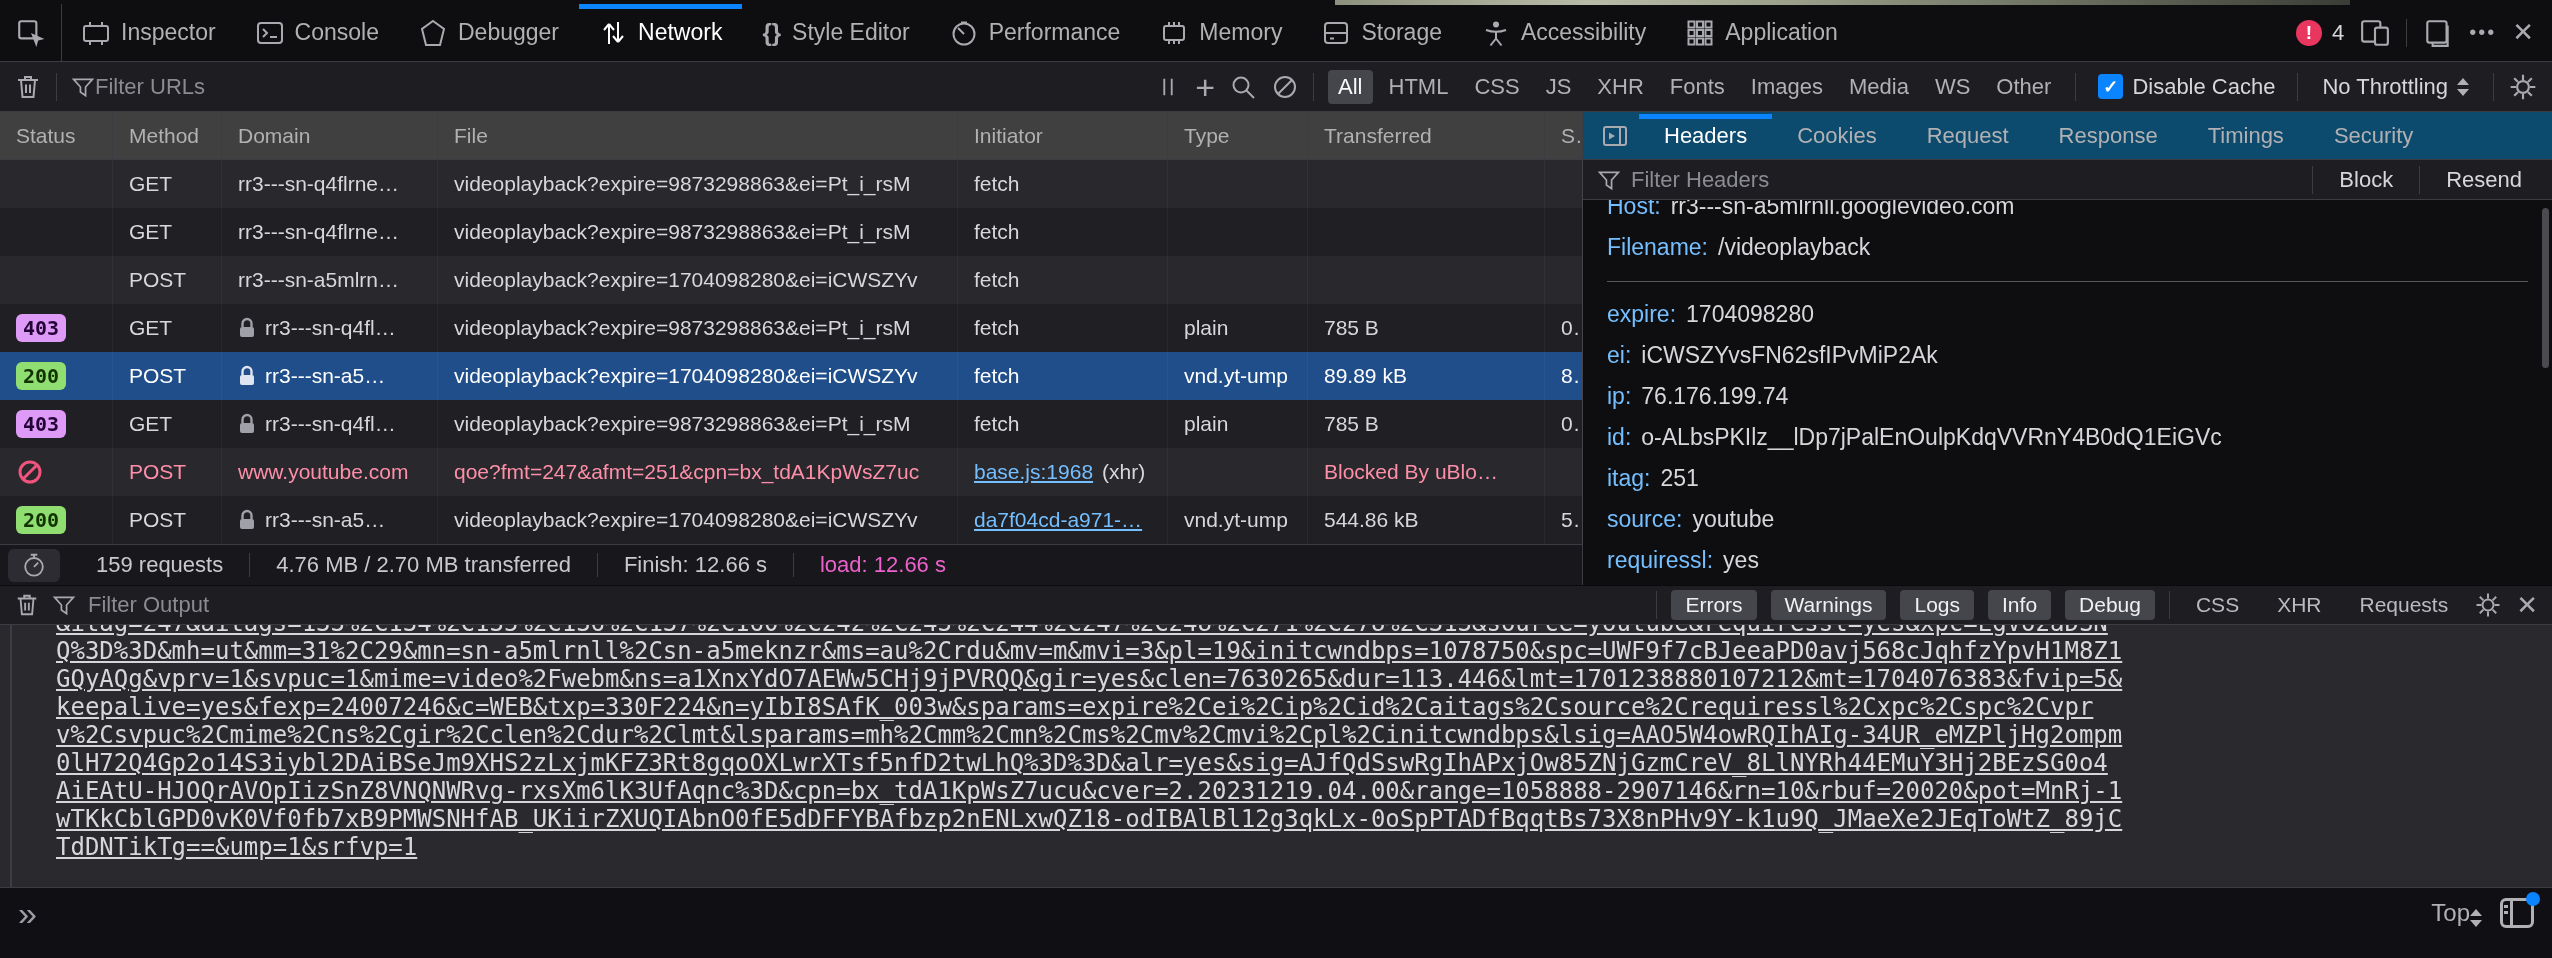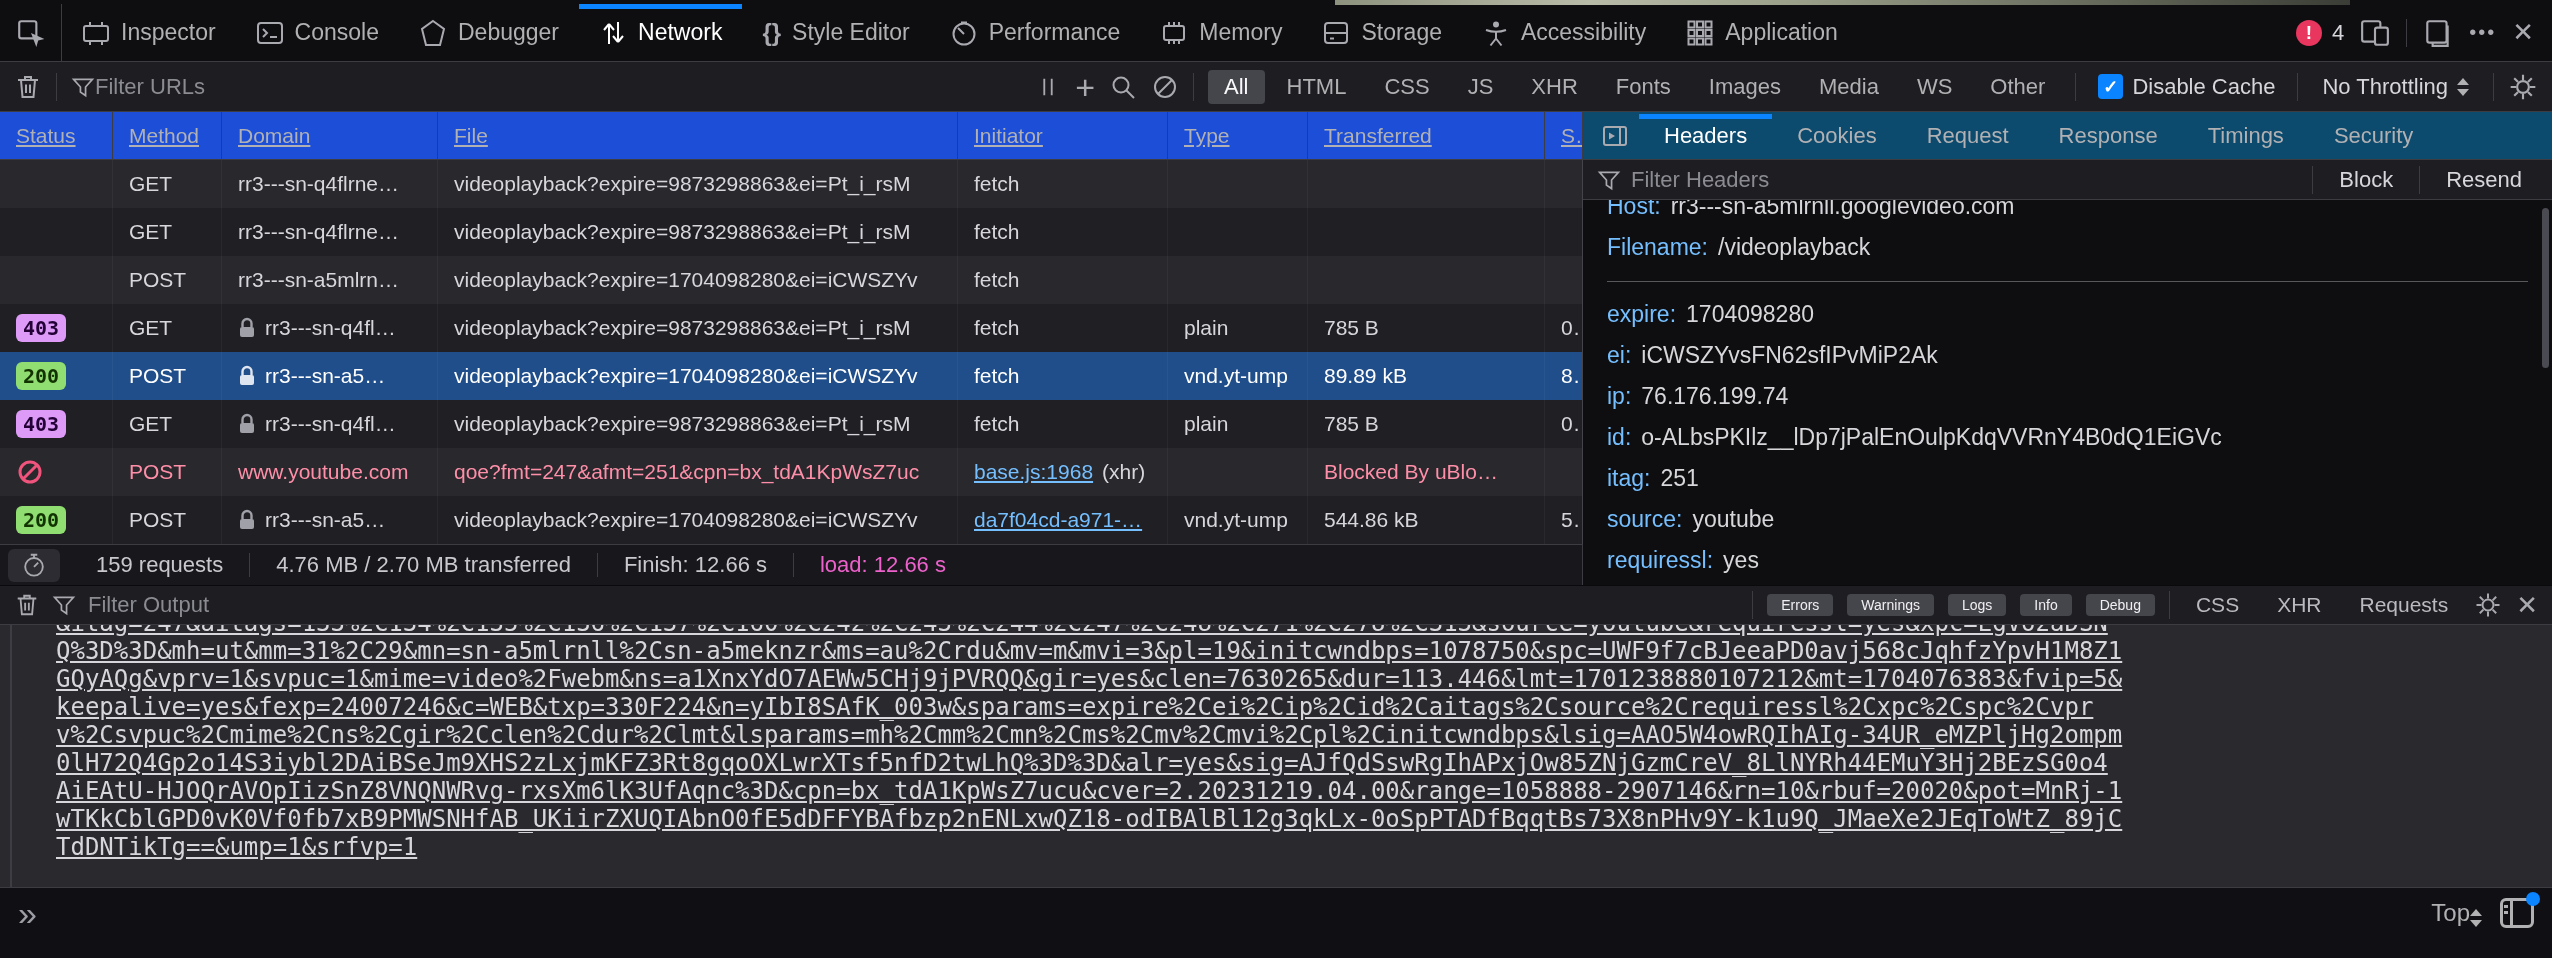--- a/index.html
+++ b/index.html
@@ -28,38 +28,38 @@
   .err-count { font-size:22px; color:#d7d7db; margin-left:-6px; }
   .meatball { font-size:20px; letter-spacing:2px; color:#a9a9b0; }
   .x-btn { font-size:26px; color:#a9a9b0; }
 
   
   .net-toolbar { height:50px; flex:0 0 auto; display:flex; align-items:center; background:#1d1d22; border-bottom:1px solid #3c3c42; padding:0 14px; gap:14px; }
   .filter-wrap { display:flex; align-items:center; gap:0; flex:1; }
   input.filter-input { background:transparent; border:none; outline:none; color:#d7d7db; font-size:22px; font-family:"Liberation Sans",sans-serif; flex:1; }
   input.filter-input::placeholder { color:#8b8b92; }
   .pillbar { display:flex; align-items:center; gap:6px; }
-  .type-pill { font-size:22px; color:#b1b1b3; padding:4px 16px; border-radius:4px; cursor:default; }
+  .type-pill { font-size:22px; color:#b1b1b3; padding:4px 10px; border-radius:4px; cursor:default; }
   .type-pill.active { background:#45454c; color:#f9f9fa; }
   .cache-wrap { display:flex; align-items:center; gap:9px; padding:0 8px; }
   .checkbox { width:25px; height:25px; border-radius:4px; background:#0a84ff; color:#fff; font-size:18px; font-weight:bold; display:flex; align-items:center; justify-content:center; }
   .cache-label, .throttle-label { font-size:22px; color:#d7d7db; }
   .throttle { display:flex; align-items:center; gap:9px; padding:0 10px; }
   .updown { display:flex; flex-direction:column; gap:4px; }
   .updown i { display:block; width:0; height:0; border-left:6px solid transparent; border-right:6px solid transparent; }
   .updown .up { border-bottom:7px solid #b1b1b3; }
   .updown .dn { border-top:7px solid #b1b1b3; }
 
   
   .main { flex:0 0 auto; height:473px; display:flex; }
   .left-panel { width:1583px; flex:0 0 auto; display:flex; flex-direction:column; border-right:1px solid #3c3c42; }
   .right-panel { flex:1; display:flex; flex-direction:column; background:#0e0e11; position:relative; }
 
   .nheader, .nrow { display:grid; grid-template-columns:113px 109px 216px 520px 210px 140px 237px 38px; align-items:center; }
-  .nheader { height:48px; background:#1d4ed8; border-bottom:1px solid #3c3c42; font-size:21px; color:#b1b1b3;text-decoration:underline; }
+  .nheader { height:48px; background:#404040; border-bottom:1px solid #3c3c42; font-size:21px; color:#b1b1b3; }
   .nheader > div { padding-left:16px; height:100%; display:flex; align-items:center; border-right:1px solid #3c3c42; overflow:hidden; white-space:nowrap; }
   .nrow { height:48px; font-size:21px; color:#d7d7db; }
   .nrow > div { padding-left:16px; height:100%; display:flex; align-items:center; gap:9px; border-right:1px solid rgba(255,255,255,0.045); overflow:hidden; white-space:nowrap; }
   .nrow.odd { background:#28282d; }
   .nrow.even { background:#1f1f24; }
   .nrow.selected { background:#204e8a; color:#fff; }
   .nrow.blocked-row .cell-method, .nrow.blocked-row .cell-domain, .nrow.blocked-row .cell-file, .nrow.blocked-row .cell-transferred { color:#ff8fa8; }
   .pill { font-family:"DejaVu Sans Mono", monospace; font-size:20px; font-weight:bold; padding:2px 7px; border-radius:6px; }
   .pill-403 { background:#dd9bf7; color:#230136; }
   .pill-200 { background:#90de71; color:#123300; }
@@ -85,21 +85,21 @@
   .param { height:41px; display:flex; align-items:center; white-space:nowrap; overflow:hidden; }
   .param-host { margin-top:-14px; }
   .plabel { color:#75bfff; }
   .plabel::after { content:":"; }
   .pval { color:#d7d7db; margin-left:10px; }
   .det-sep { height:1px; background:#57575c; margin:13px 24px 12px 0; }
   .det-scrollbar { position:absolute; right:3px; top:8px; width:7px; height:160px; border-radius:4px; background:#4a4a52; }
 
   
   .con-toolbar { height:40px; flex:0 0 auto; background:#1d1d22; border-top:1px solid #0a0a0c; border-bottom:1px solid #3c3c42; display:flex; align-items:center; padding:0 14px; gap:12px; }
-  .lvl-btn { background:#45454c; color:#f0f0f2; font-size:14px; padding:3px 14px; border-radius:4px; }
+  .lvl-btn { background:#45454c; color:#f0f0f2; font-size:21px; padding:3px 14px; border-radius:4px; }
   .cat-btn { color:#b9b9bf; font-size:21px; padding:3px 12px; }
   .con-right { margin-left:auto; display:flex; align-items:center; gap:14px; }
 
   .con-output { height:263px; flex:0 0 auto; background:#29292e; border-bottom:1px solid #3c3c42; overflow:hidden; position:relative; padding-left:56px; }
   .con-output::before { content:""; position:absolute; left:10px; top:0; bottom:0; width:2px; background:#3d3d43; }
   .log-lines { margin-top:-16px; }
   .log-line { font-family:"DejaVu Sans Mono", monospace; font-size:24px; line-height:28px; color:#d7d7db; text-decoration:underline; white-space:nowrap; overflow:hidden; }
 
   .bottom-bar { flex:1; background:#101014; display:flex; align-items:flex-start; padding:8px 18px 0 18px; }
   .prompt { font-size:34px; color:#9d9da5; line-height:34px; }

